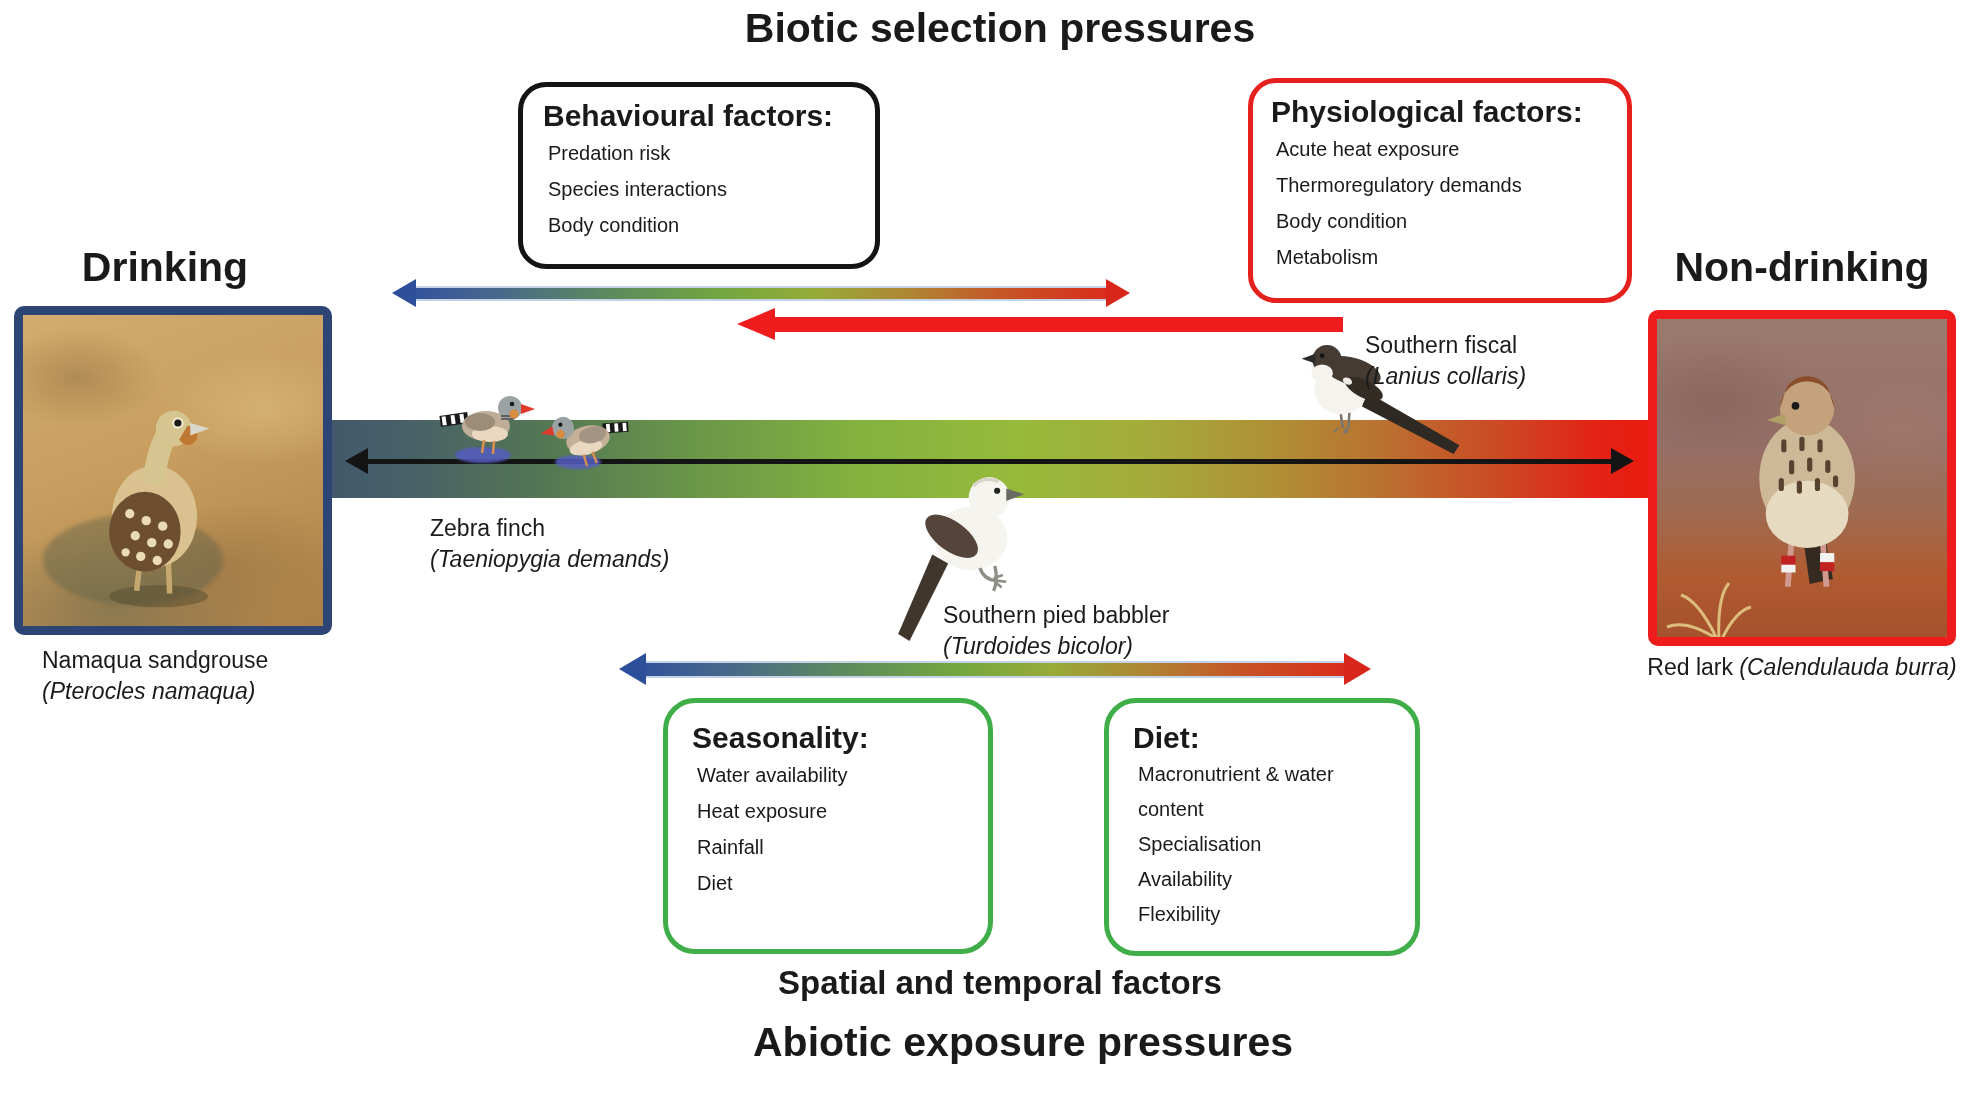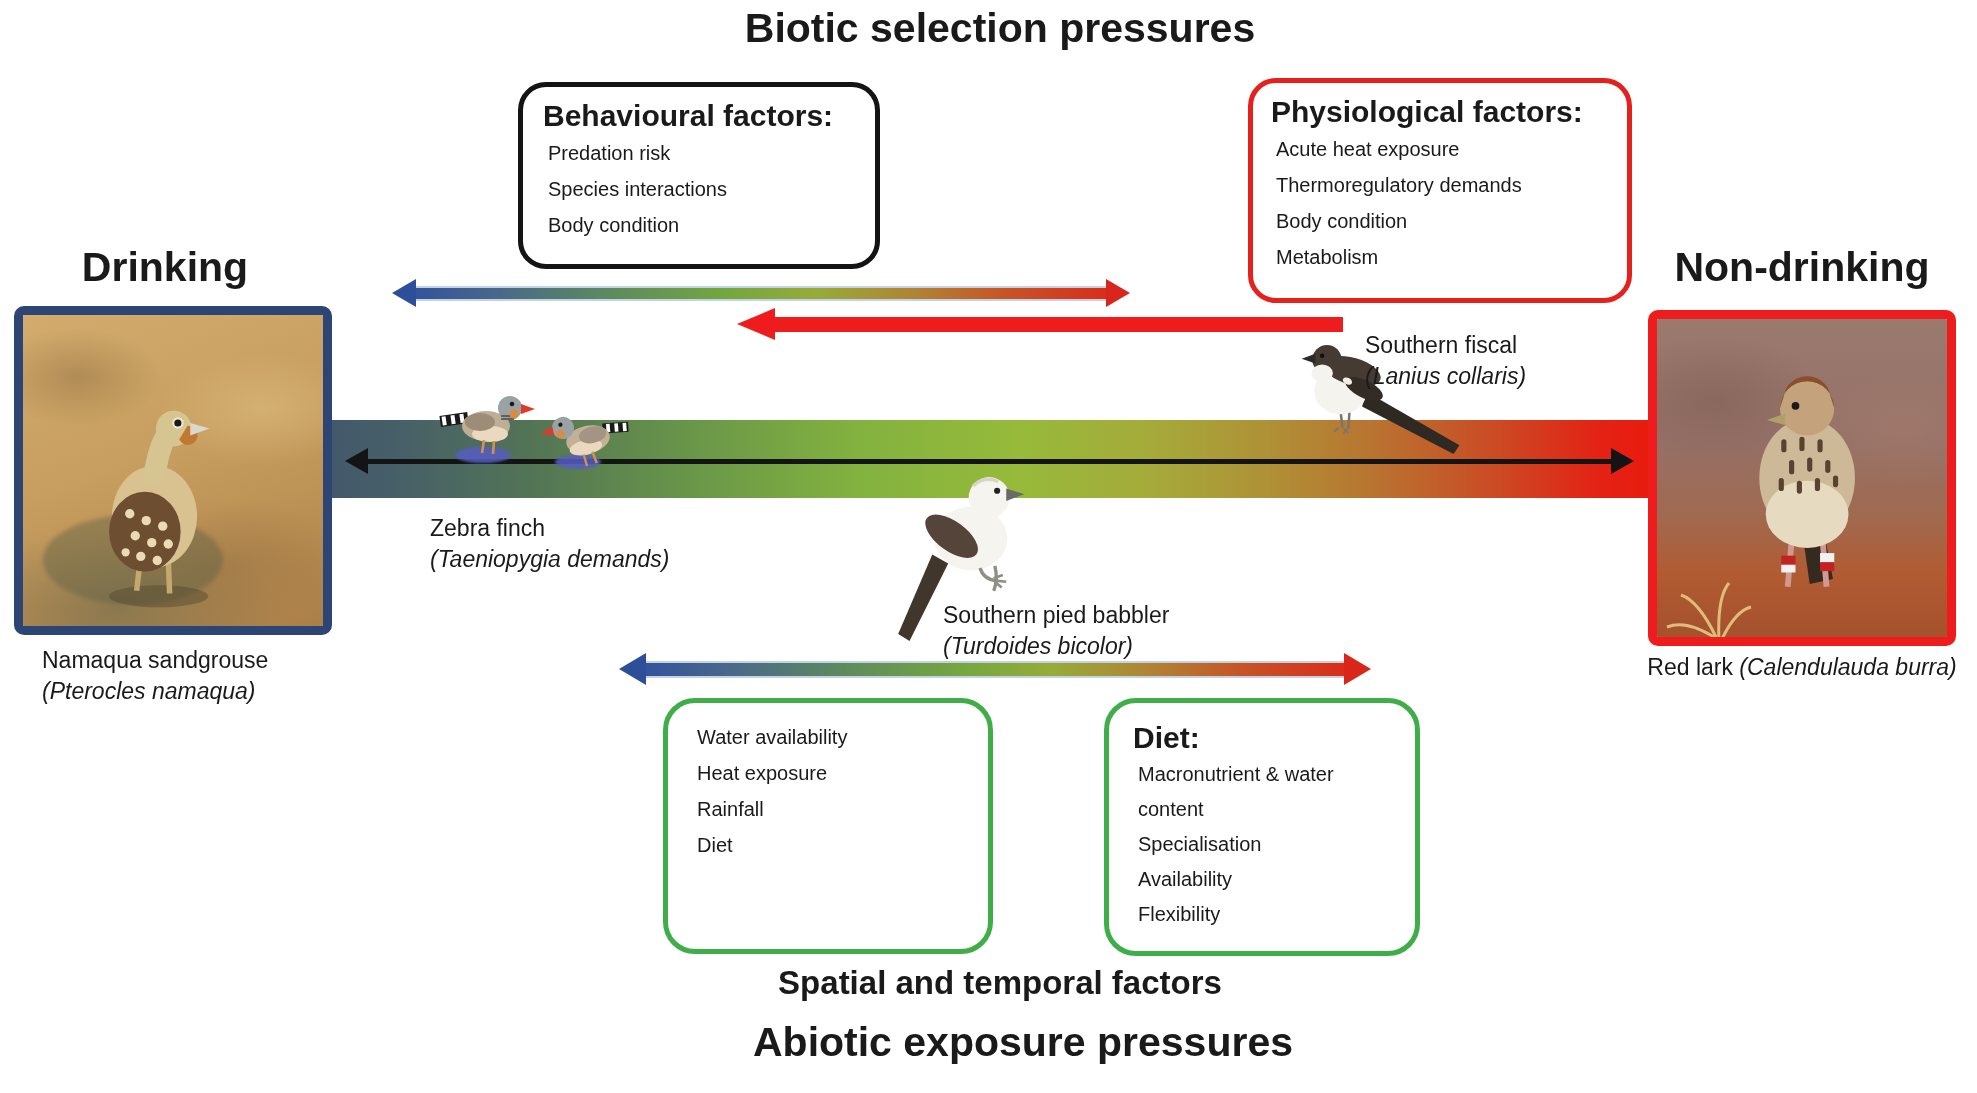--- a/index.html
+++ b/index.html
@@ -259,20 +259,21 @@
     <circle cx="95" cy="20" r="2.7" fill="#222"></circle>
     <path d="M80 88 q3 10 14 11 M93 86 q3 12 -1 22" stroke="#8f8f88" stroke-width="3" fill="none"></path>
     <path d="M92 97 l8 -3 M94 99 l9 1 M93 100 l6 5" stroke="#8f8f88" stroke-width="2.4" fill="none"></path>
   </svg>
   <div class="abs caption" id="label-babbler">
     <div>Southern pied babbler</div>
     <div><i>(Turdoides bicolor)</i></div>
   </div>
 
   <div class="factor-box" id="seasonality-box">
+    <div class="fb-title">Seasonality:</div>
     <div class="fb-item">Water availability</div>
     <div class="fb-item">Heat exposure</div>
     <div class="fb-item">Rainfall</div>
     <div class="fb-item">Diet</div>
   </div>
 
   <div class="factor-box" id="diet-box">
     <div class="fb-title">Diet:</div>
     <div class="fb-item">Macronutrient &amp; water content</div>
     <div class="fb-item">Specialisation</div>

